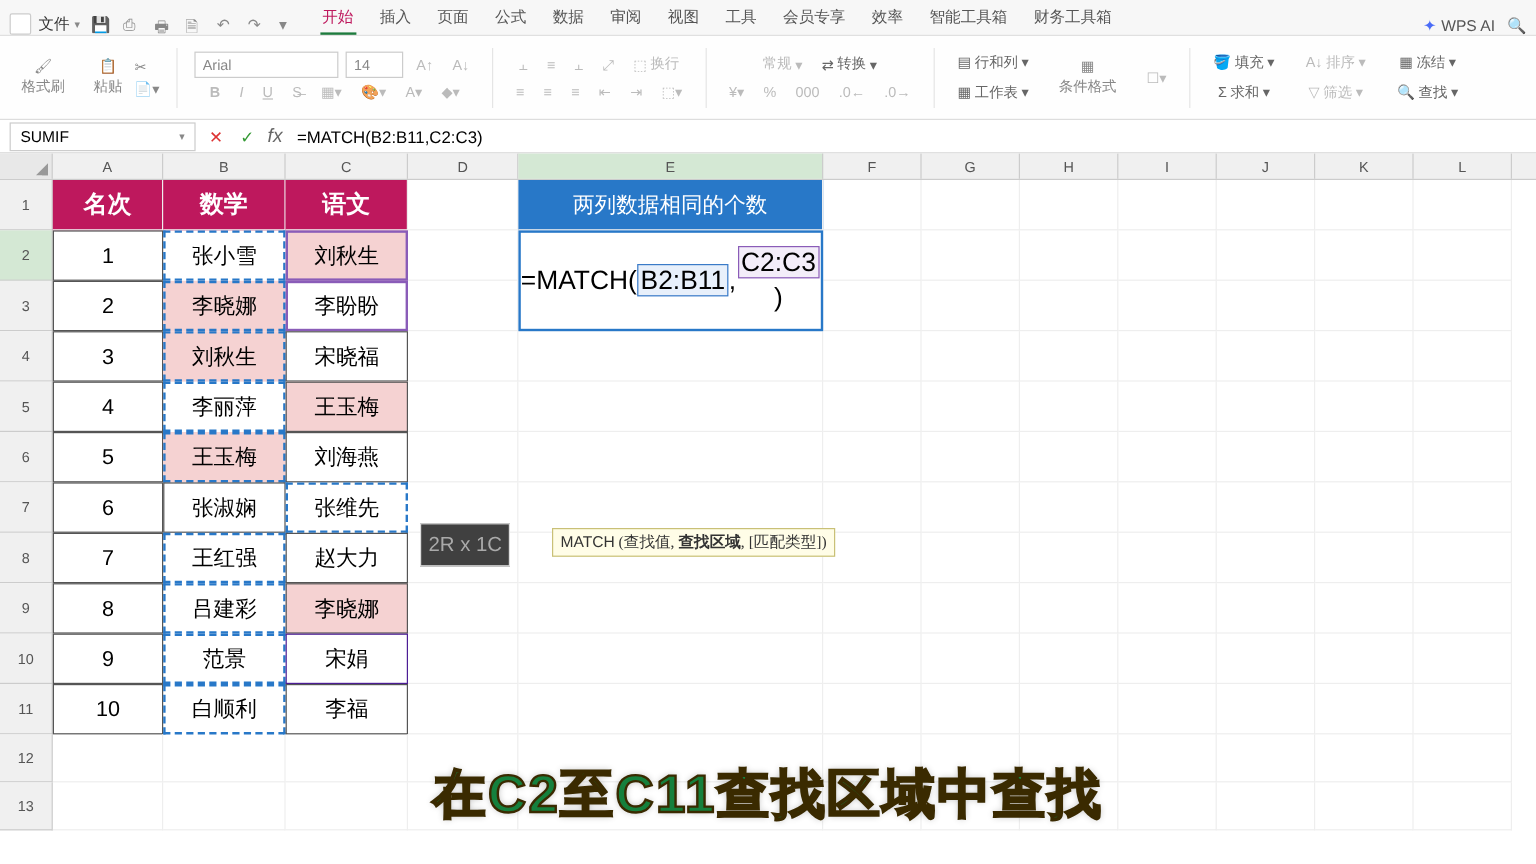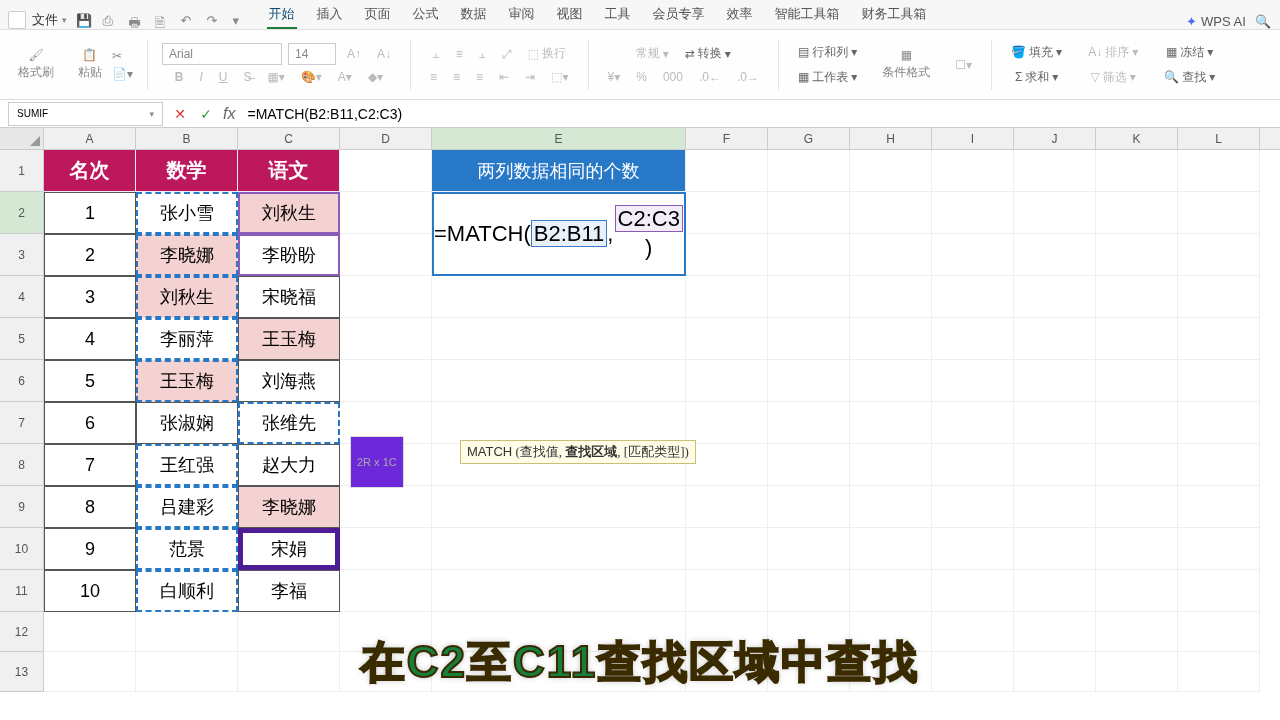--- a/index.html
+++ b/index.html
@@ -5,36 +5,36 @@
 *{margin:0;padding:0;box-sizing:border-box;font-family:"Microsoft YaHei",Arial,sans-serif}
 body{background:#fff;width:1280px;height:720px;overflow:hidden;position:relative}
 .menubar{height:30px;background:#f7f7f7;border-bottom:1px solid #e0e0e0;display:flex;align-items:flex-end;padding:0 8px;font-size:13px}
 .menu-logo{width:18px;height:18px;background:#fff;border:1px solid #ccc;border-radius:2px;margin-right:6px}
 .menu-file{display:flex;align-items:center;gap:4px;margin-right:10px;color:#333}
 .menu-file::after{content:"▾";font-size:9px;color:#888}
 .menu-icons{display:flex;gap:10px;margin-right:18px}
 .menu-icon{width:16px;height:16px;color:#888}
 .menu-tabs{display:flex;gap:18px;flex:1}
 .menu-tab{color:#555;cursor:pointer;padding:4px 2px}
-.menu-tab.active{color:#0c4a6e;border-bottom:2px solid #1e7b3e}
+.menu-tab.active{color:#be185d;border-bottom:2px solid #1e7b3e}
 .menu-right{display:flex;align-items:center;gap:10px;color:#555}
 .wps-ai{display:flex;align-items:center;gap:4px}
 .wps-ai::before{content:"✦";color:#4a6cf7}
 .toolbar{height:70px;background:#fefefe;border-bottom:1px solid #ddd;display:flex;align-items:center;padding:4px 8px;gap:4px;font-size:12px;color:#888}
 .tb-group{display:flex;flex-direction:column;align-items:center;gap:2px;padding:0 6px}
 .tb-group-row{display:flex;gap:6px;align-items:center}
 .tb-btn{display:flex;align-items:center;gap:3px;padding:3px 5px;cursor:pointer;color:#666;white-space:nowrap}
 .tb-btn.disabled{color:#bbb}
 .tb-big{display:flex;flex-direction:column;align-items:center;gap:2px;padding:4px}
 .tb-sep{width:1px;height:50px;background:#e5e5e5;margin:0 4px}
 .font-box{display:flex;gap:6px}
 .font-name{width:120px;height:22px;border:1px solid #ccc;padding:0 6px;background:#fff;font-size:12px;color:#888}
 .font-size{width:48px;height:22px;border:1px solid #ccc;padding:0 6px;background:#fff;font-size:12px;color:#888}
 .formula-bar{height:28px;border-bottom:1px solid #ccc;display:flex;align-items:center;background:#fff}
-.name-box{width:155px;height:24px;border:1px solid #ccc;margin:0 8px;display:flex;align-items:center;padding:0 8px;font-size:10px;justify-content:space-between}
+.name-box{width:155px;height:24px;border:1px solid #ccc;margin:0 8px;display:flex;align-items:center;padding:0 8px;font-size:13px;justify-content:space-between}
 .name-box::after{content:"▾";font-size:9px;color:#888}
 .fb-btns{display:flex;gap:8px;margin-right:8px}
 .fb-btn{width:18px;height:18px;cursor:pointer;color:#666;display:flex;align-items:center;justify-content:center;font-size:14px}
 .fb-cancel{color:#d33}
 .fb-ok{color:#393}
 .fx{font-style:italic;color:#666;margin-right:8px}
 .formula-input{flex:1;font-size:14px;padding:0 4px}
 .grid-area{position:relative;background:#fff}
 .col-headers{display:flex;height:22px;background:#f0f0f0;border-bottom:1px solid #ccc}
 .corner{width:44px;border-right:1px solid #ccc;background:#e8e8e8;position:relative}
@@ -49,21 +49,21 @@
 .cell{border-right:1px solid #eee;border-bottom:1px solid #eee;display:flex;align-items:center;justify-content:center;font-size:18px;position:relative}
 .th{background:#be185d;color:#fff;font-size:20px;font-weight:bold}
 .hl{background:#f5d2d2}
 .marching{border:2px dashed #2878c8!important}
 .e-header{background:#2878c8;color:#fff;font-size:18px}
 .e-formula{background:#fff;border:2px solid #2878c8;font-size:22px;text-align:center;line-height:1.3;font-family:Arial}
 .e-formula .ref1{border:1px solid #3a7bc8;padding:0 2px;background:#e8f0fb}
 .e-formula .ref2{border:1px solid #8a5cb8;padding:0 2px;background:#f3edf9}
 .tooltip{position:absolute;left:460px;top:312px;background:#fffde7;border:1px solid #c9c077;padding:2px 6px;font-size:13px;font-family:SimSun;color:#333;white-space:nowrap}
 .tooltip b{font-weight:bold}
-.size-hint{position:absolute;left:350px;top:308px;background:#6d28d9;border:1px solid #ddd;padding:19px 6px;font-size:11px;color:#aaa}
+.size-hint{position:absolute;left:350px;top:308px;background:#404040;border:1px solid #ddd;padding:7px 6px;font-size:17px;color:#aaa}
 .caption{position:absolute;left:50%;bottom:28px;transform:translateX(-50%);font-size:44px;font-weight:900;color:#15803d;-webkit-text-stroke:2px #3a2a00;text-shadow:0 0 6px rgba(0,0,0,.3);letter-spacing:2px;white-space:nowrap}
 .wA{width:92px}.wB{width:102px}.wC{width:102px}.wD{width:92px}.wE{width:254px}.wF{width:82px}.wG{width:82px}.wH{width:82px}.wI{width:82px}.wJ{width:82px}.wK{width:82px}.wL{width:82px}
 </style>
 </head>
 <body>
 
 <div class="menubar">
   <div class="menu-logo"></div>
   <div class="menu-file">
       <span>文件</span>
@@ -369,21 +369,21 @@
         <div class="cell wH "></div>
         <div class="cell wI "></div>
         <div class="cell wJ "></div>
         <div class="cell wK "></div>
         <div class="cell wL "></div>
       </div>
       <div class="row">
         <div class="row-h">10</div>
         <div class="cell wA" style="border:1px solid #555">9</div>
         <div class="cell wB  marching" style="border:1px solid #555">范景</div>
-        <div class="cell wC " style="border:5px solid #4c1d95">宋娟</div>
+        <div class="cell wC " style="border:1px solid #4c1d95">宋娟</div>
         <div class="cell wD "></div>
         <div class="cell wE "></div>
         <div class="cell wF "></div>
         <div class="cell wG "></div>
         <div class="cell wH "></div>
         <div class="cell wI "></div>
         <div class="cell wJ "></div>
         <div class="cell wK "></div>
         <div class="cell wL "></div>
       </div>

